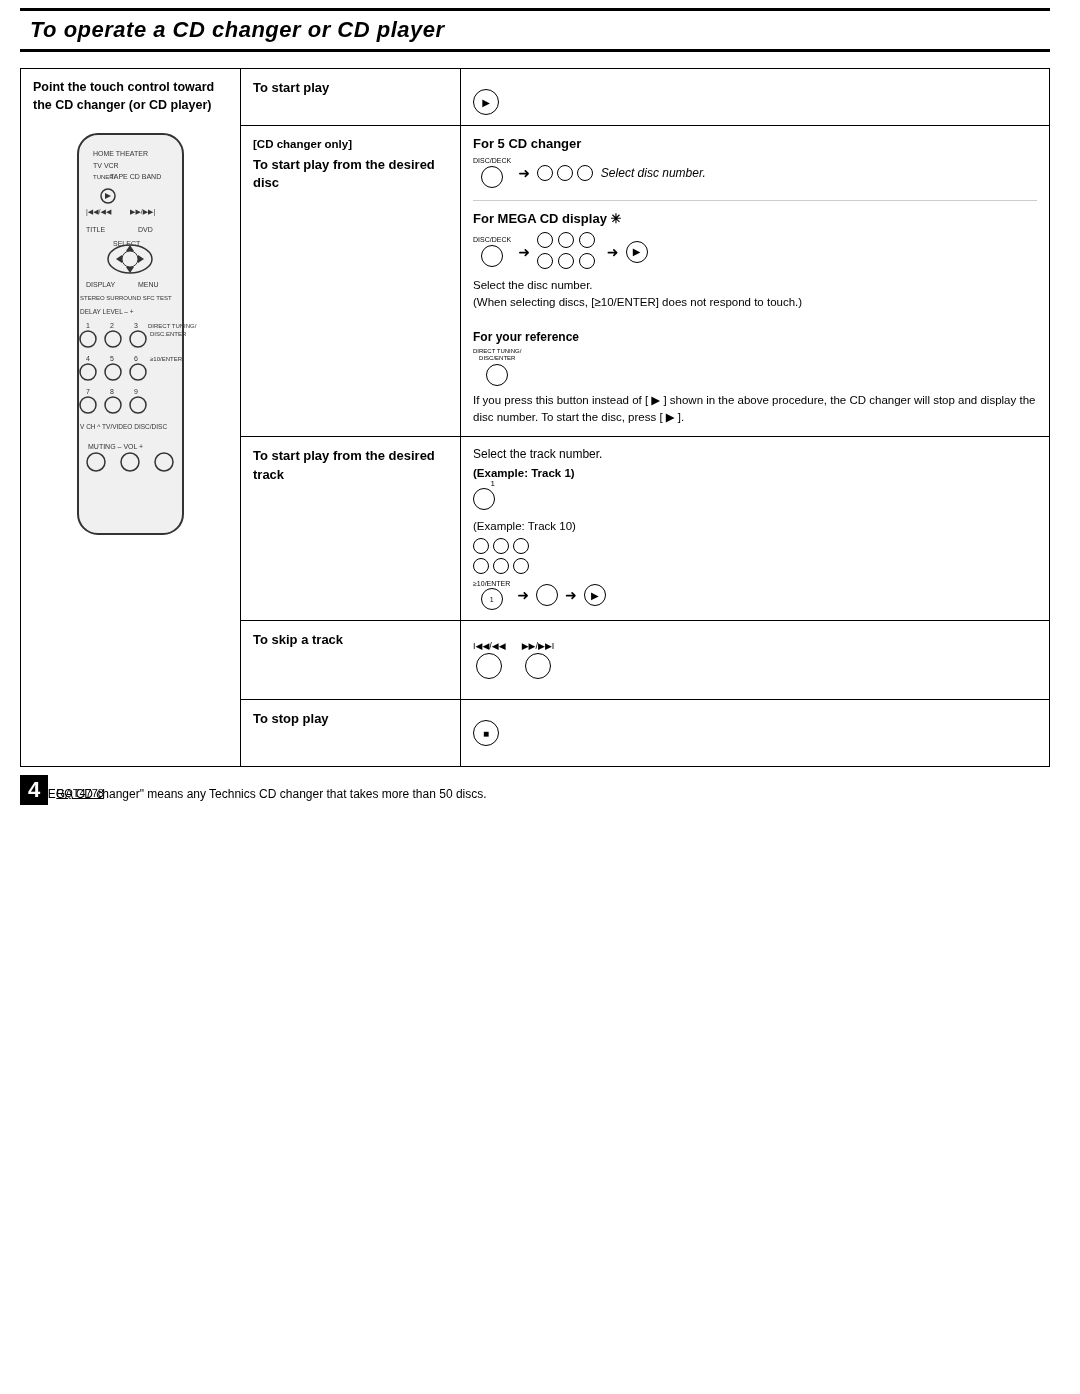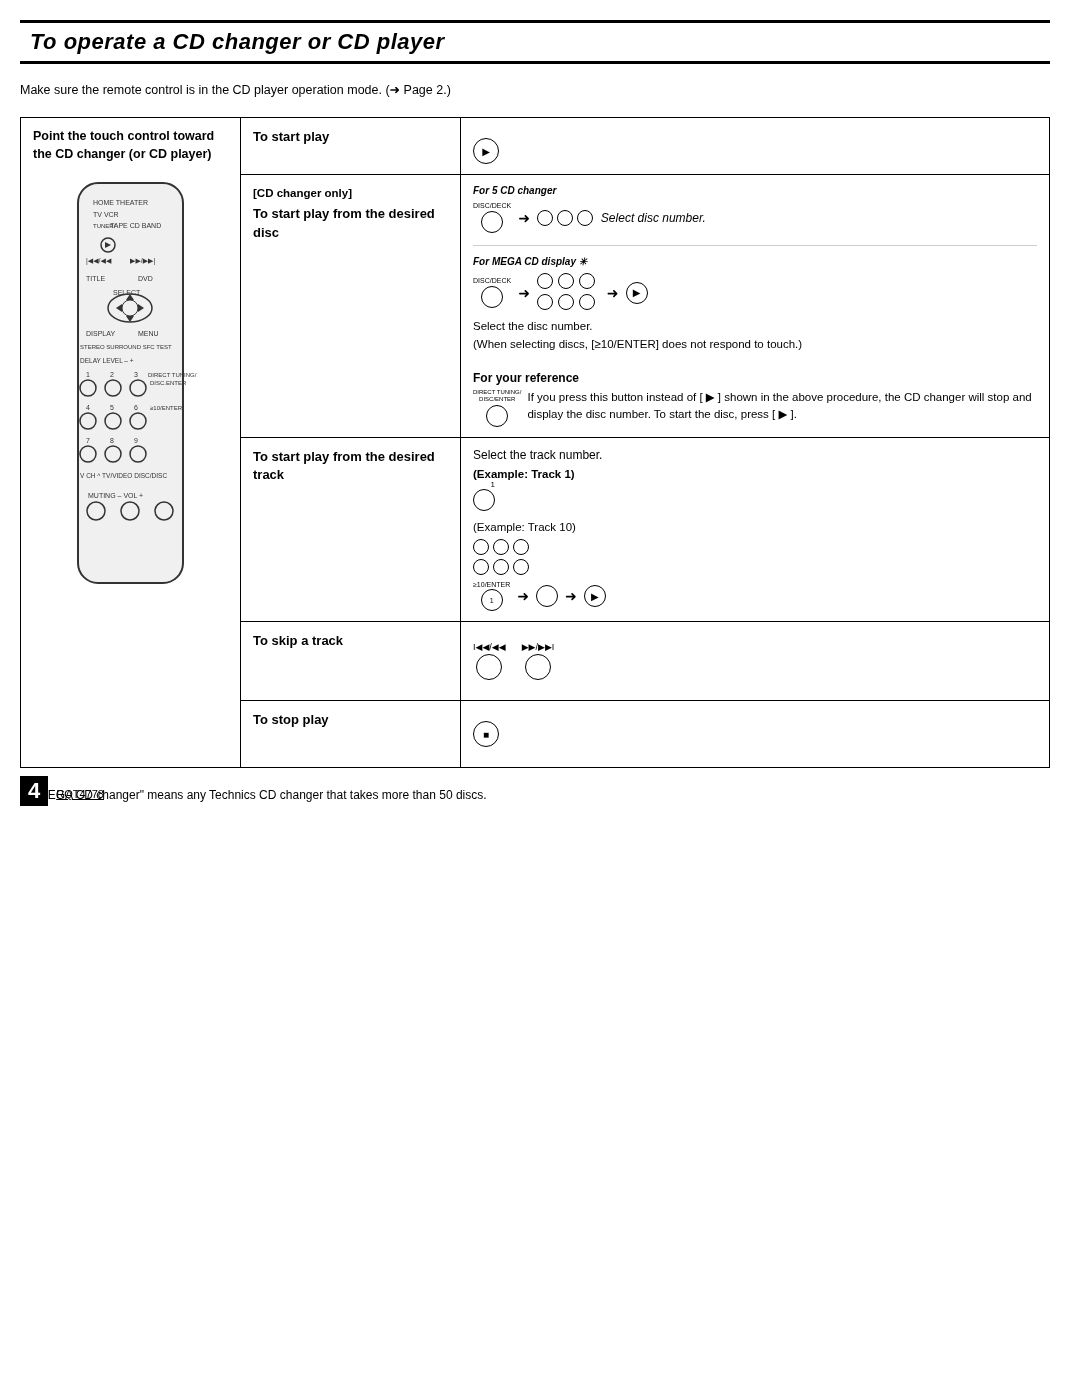--- a/index.html
+++ b/index.html
@@ -7,21 +7,21 @@
       font-family: Arial, Helvetica, sans-serif;
       font-size: 13px;
       background: #fff;
       color: #000;
       width: 1080px;
       min-height: 1394px;
       position: relative;
     }
 
     .page-container {
-      padding: 20px 30px 20px 20px;
+      padding: 8px 30px 20px 20px;
       position: relative;
     }
 
     .page-title {
       font-size: 22px;
       font-style: italic;
       font-weight: bold;
       border-top: 3px solid #000;
       border-bottom: 3px solid #000;
       padding: 6px 10px;
@@ -71,23 +71,22 @@
     }
 
     .action-sublabel {
       font-size: 11.5px;
       color: #000;
       margin-bottom: 4px;
     }
 
     .section-header {
       font-weight: bold;
-      font-size: 10px;
+      font-size: 13px;
       margin-bottom: 6px;
-      font-style: italic;
     }
 
     
     .remote-svg-wrap {
       display: flex;
       justify-content: center;
       margin-top: 6px;
     }
 
     
@@ -144,20 +143,21 @@
 
     .ref-section {
       margin-top: 10px;
       padding-top: 8px;
     }
 
     .ref-label-wrap {
       display: flex;
       align-items: flex-start;
       gap: 6px;
+      flex-direction: column;
     }
 
     .ref-text {
       font-size: 11.5px;
       line-height: 1.5;
       flex: 1;
     }
 
     .footnote {
       font-size: 12px;
@@ -170,21 +170,20 @@
     }
   </style>
 </head>
 <body>
 
 <div class="page-container">
 
   <div class="page-title">To operate a CD changer or CD player</div>
 
   <div class="intro-text">
-    <div>Make sure the remote control is in the CD player operation mode. (➜ Page 2.)</div>
   </div>
 
   <table class="main-table">
     <colgroup>
       <col style="width:210px">
       <col style="width:220px">
       <col style="width:auto">
     </colgroup>
     <tbody>
 

